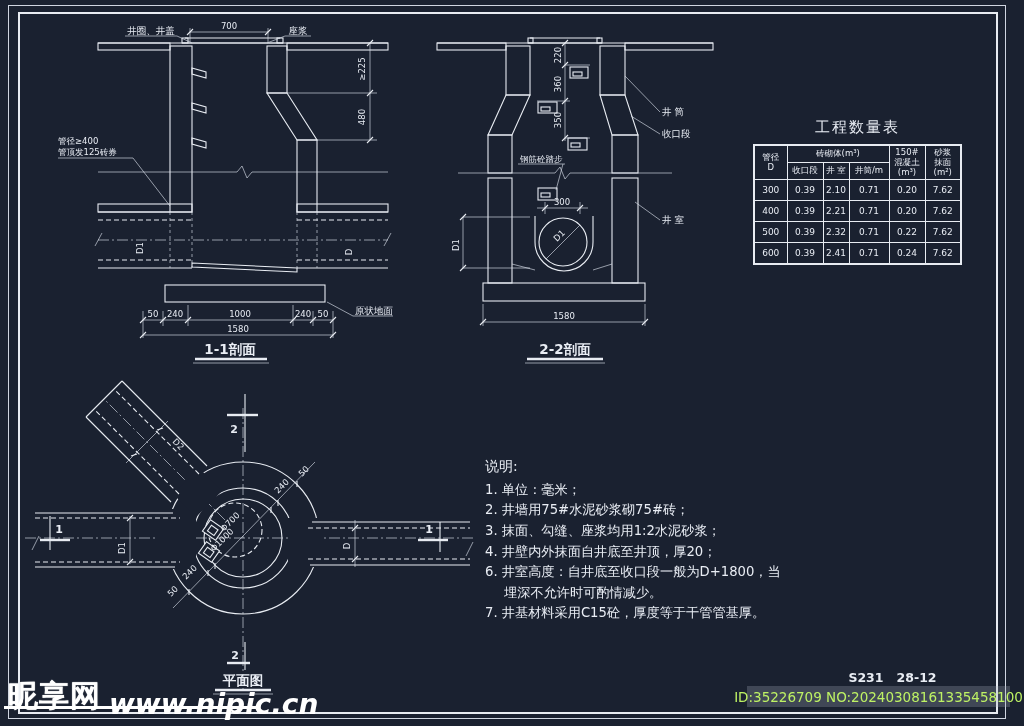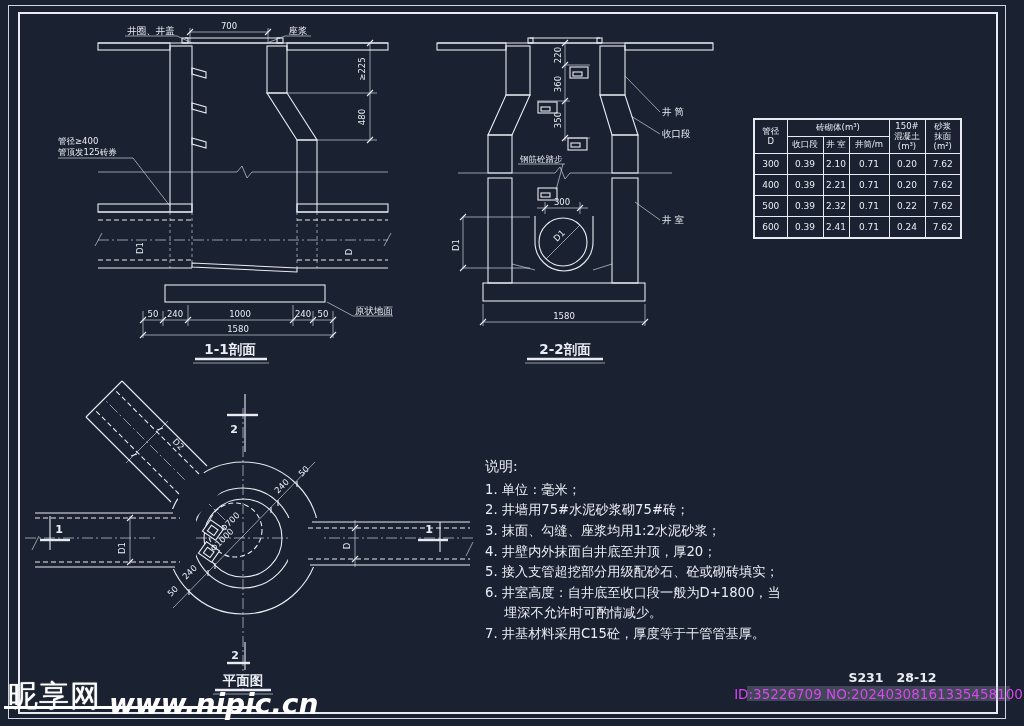--- a/index.html
+++ b/index.html
@@ -30,25 +30,25 @@
   table.tbl th{font-size:8.5px;}
   table.tbl td{font-size:9px;height:16px;}
   col.c1{width:33px;} col.c2{width:36px;} col.c3{width:26px;} col.c4{width:40px;} col.c5{width:36px;} col.c6{width:36px;}
   
   .notes{position:absolute;left:485px;top:456px;width:302px;font-size:13.2px;line-height:1.56;}
   .notes-title{font-size:14px;margin-bottom:2px;}
   .note-item{padding-left:19px;text-indent:-19px;}
   
   .tb-title{position:absolute;left:745px;top:653px;width:245px;text-align:right;font-size:13.5px;font-weight:bold;}
   .tb-code{position:absolute;left:795px;top:670px;width:195px;text-align:center;font-size:12.5px;white-space:pre;font-weight:bold;}
-  .id-bar{position:absolute;left:747px;top:686px;width:263px;height:15px;background:rgba(165,172,185,.28);
-          color:#d946ef;font-size:13.5px;display:flex;align-items:center;justify-content:center;white-space:pre;}
+  .id-bar{position:absolute;left:747px;top:686px;width:263px;height:21px;background:rgba(165,172,185,.28);
+          color:#bef264;font-size:13.5px;display:flex;align-items:center;justify-content:center;white-space:pre;}
   
   .wm{position:absolute;left:8px;top:672px;height:48px;display:flex;align-items:center;z-index:5;}
-  .wm-logo{font-size:30px;font-weight:400;color:#fff;letter-spacing:1px;text-shadow:0 0 1px #fff;}
+  .wm-logo{font-size:30px;font-weight:700;color:#fff;letter-spacing:1px;text-shadow:0 0 1px #fff;}
   .wm-site{font-size:28px;font-weight:bold;font-style:italic;color:#fff;margin-left:8px;margin-top:16px;}
   .wm-underline{position:absolute;left:4px;top:706px;width:252px;height:3px;background:#fff;z-index:5;}
 </style>
 </head>
 <body>
 
 <div class="canvas">
 
   <div class="frame-outer"></div>
   <div class="frame-inner"></div>
@@ -436,20 +436,21 @@
 
     <g>
       <text class="t13" x="223" y="305" text-anchor="middle">平面图</text>
       <line class="thick" x1="195" y1="310" x2="251" y2="310"></line>
       <line class="thin" x1="193" y1="314" x2="253" y2="314"></line>
     </g>
   </svg>
   </div>
 
   <div class="qty">
+    <div class="qty-title">工程数量表</div>
     <table class="tbl">
       <colgroup>
           <col class="c1">
           <col class="c2">
           <col class="c3">
           <col class="c4">
           <col class="c5">
           <col class="c6">
         </colgroup>
       <tbody>
@@ -504,21 +505,20 @@
     </tbody>
       </table>
   </div>
 
   <div class="notes">
     <div class="notes-title">说明:</div>
     <div class="note-item">1. 单位：毫米；</div>
     <div class="note-item">2. 井墙用75#水泥砂浆砌75#砖；</div>
     <div class="note-item">3. 抹面、勾缝、座浆均用1:2水泥砂浆；</div>
     <div class="note-item">4. 井壁内外抹面自井底至井顶，厚20；</div>
-    <div class="note-item">5. 接入支管超挖部分用级配砂石、砼或砌砖填实；</div>
     <div class="note-item">6. 井室高度：自井底至收口段一般为D+1800，当埋深不允许时可酌情减少。</div>
     <div class="note-item">7. 井基材料采用C15砼，厚度等于干管管基厚。</div>
   </div>
 
   <div class="tb-code">S231   28-12</div>
   <div class="id-bar">ID:35226709 NO:20240308161335458100</div>
 
   <div class="wm">
     <span class="wm-logo">昵享网</span>
     <span class="wm-site">www.nipic.cn</span>

